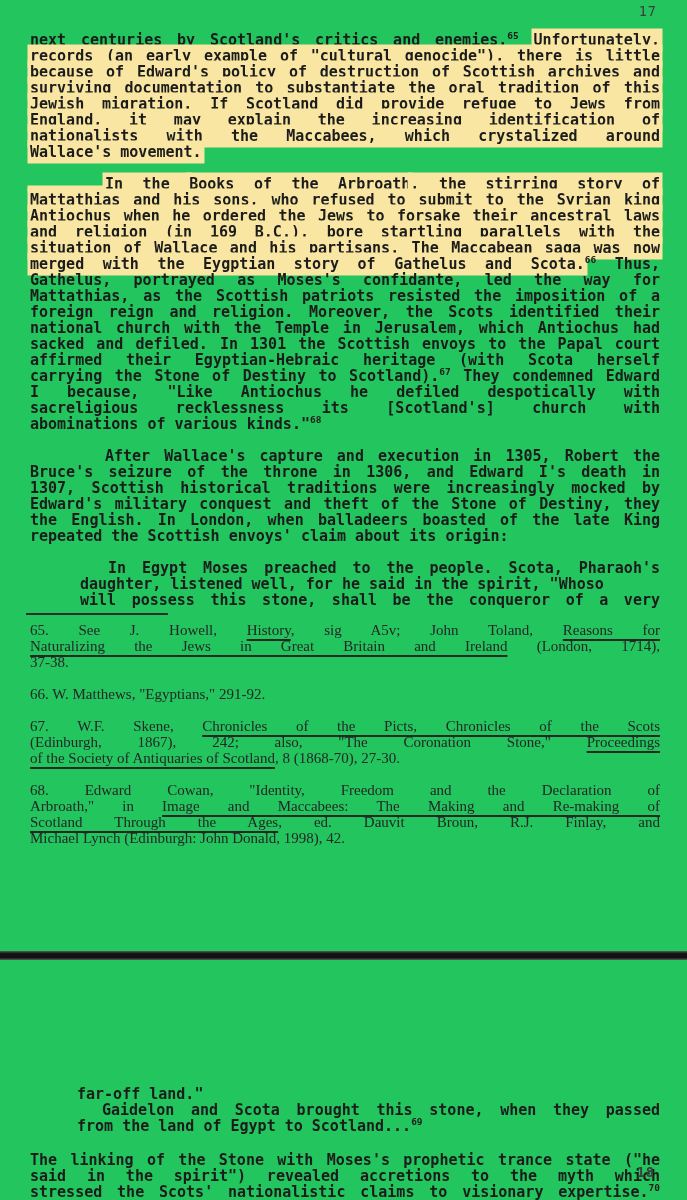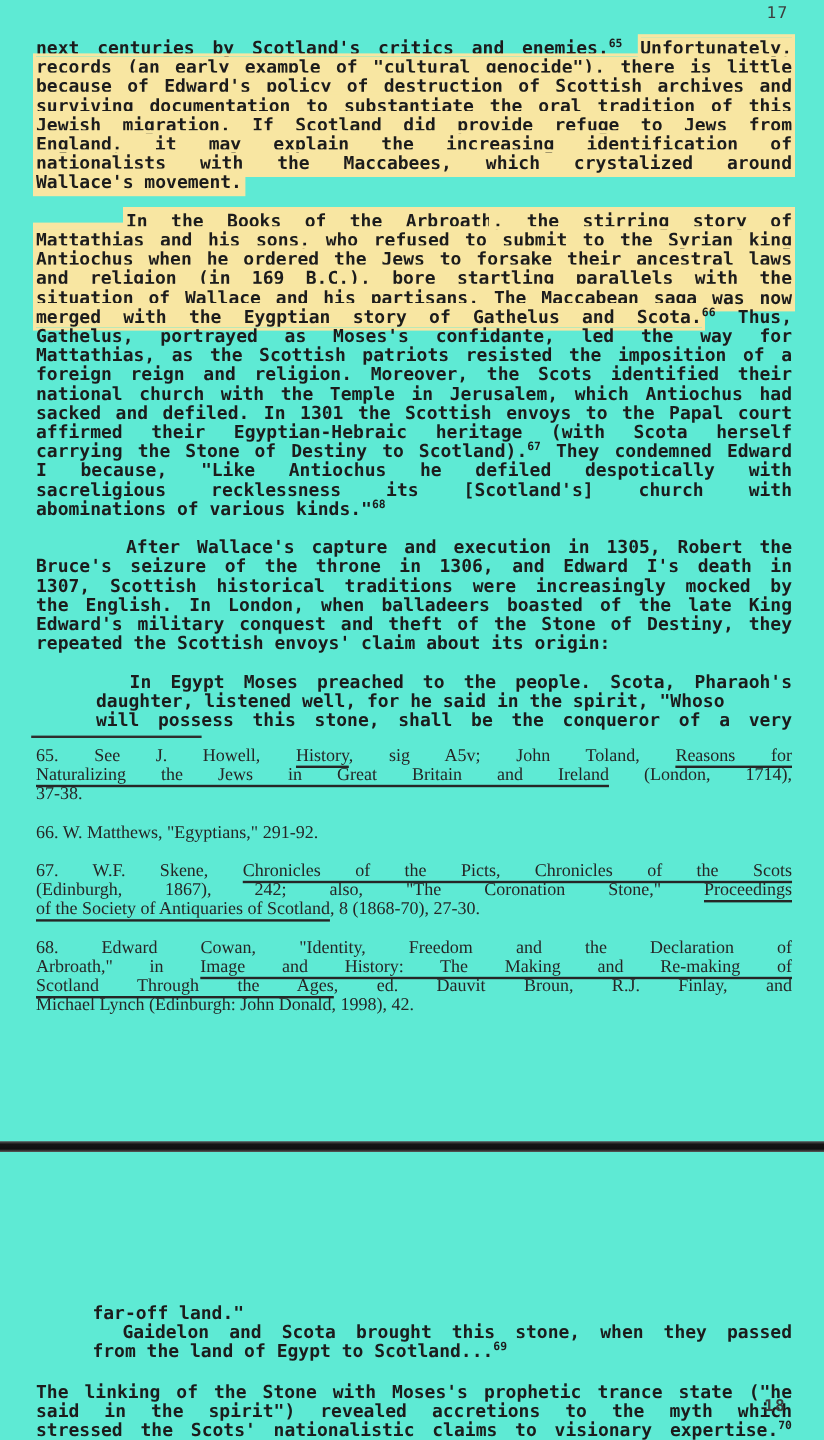--- a/index.html
+++ b/index.html
@@ -1,18 +1,18 @@
 <!DOCTYPE html>
 <html><head>
 <meta charset="utf-8">
 <style>
   html,body{margin:0;padding:0;background:#ffffff;}
   .doc{
     width:687px;height:1200px;margin:0 auto;position:relative;
-    background:#5eead4;overflow:hidden;
+    background:#22c55e;overflow:hidden;
     font-family:"DejaVu Sans Mono","Liberation Mono",monospace;
     color:#1c1c1c;
   }
   .pagearea{box-sizing:border-box;position:relative;}
   .page17{height:951px;padding:32px 27px 0 30px;}
   .page18{height:240px;padding:0 27px 0 30px;}
   .pgnum{position:absolute;font-weight:400;font-size:13.5px;color:#3d3d3d;letter-spacing:1px;}
   .p17num{top:3px;right:30px;}
   .p18num{top:78px;right:32px;font-weight:bold;}
   .bodytxt{font-weight:700;font-size:15px;}
@@ -65,22 +65,22 @@
           <div class="ln just"><span>affirmed their Egyptian-Hebraic heritage (with Scota herself</span></div>
           <div class="ln just"><span>carrying the Stone of Destiny to Scotland).</span><sup>67</sup><span> They condemned Edward</span></div>
           <div class="ln just"><span>I because, "Like Antiochus he defiled despotically with</span></div>
           <div class="ln just"><span>sacreligious recklessness its [Scotland's] church with</span></div>
           <div class="ln"><span>abominations of various kinds."</span><sup>68</sup></div>
         </div>
         <div class="para ">
           <div class="ln just"><span class="ind" style="width: 75px;"></span><span>After Wallace's capture and execution in 1305, Robert the</span></div>
           <div class="ln just"><span>Bruce's seizure of the throne in 1306, and Edward I's death in</span></div>
           <div class="ln just"><span>1307, Scottish historical traditions were increasingly mocked by</span></div>
+          <div class="ln just"><span>Edward's military conquest and theft of the Stone of Destiny, they</span></div>
           <div class="ln just"><span>the English. In London, when balladeers boasted of the late King</span></div>
-          <div class="ln just"><span>Edward's military conquest and theft of the Stone of Destiny, they</span></div>
           <div class="ln"><span>repeated the Scottish envoys' claim about its origin:</span></div>
         </div>
         <div class="quote quote17">
           <div class="ln just"><span class="ind" style="width: 28px;"></span><span>In Egypt Moses preached to the people. Scota, Pharaoh's</span></div>
           <div class="ln"><span>daughter, listened well, for he said in the spirit, "Whoso</span></div>
           <div class="ln just"><span>will possess this stone, shall be the conqueror of a very</span></div>
         </div>
       </div>
     <div class="fnsep"></div>
     <div class="fnblock" id="p17-footnotes">
@@ -92,21 +92,21 @@
         <div class="fn">
           <div class="ln"><span>66. W. Matthews, "Egyptians," 291-92.</span></div>
         </div>
         <div class="fn">
           <div class="ln just"><span>67. W.F. Skene, </span><span class="u">Chronicles of the Picts, Chronicles of the Scots</span></div>
           <div class="ln just"><span>(Edinburgh, 1867), 242; also, "The Coronation Stone," </span><span class="u">Proceedings</span></div>
           <div class="ln"><span class="u">of the Society of Antiquaries of Scotland</span><span>, 8 (1868-70), 27-30.</span></div>
         </div>
         <div class="fn">
           <div class="ln just"><span>68. Edward Cowan, "Identity, Freedom and the Declaration of</span></div>
-          <div class="ln just"><span>Arbroath," in </span><span class="u">Image and History: The Making and Re-making of</span></div>
+          <div class="ln just"><span>Arbroath," in </span><span class="u">Image and Maccabees: The Making and Re-making of</span></div>
           <div class="ln just"><span class="u">Scotland Through the Ages</span><span>, ed. Dauvit Broun, R.J. Finlay, and</span></div>
           <div class="ln"><span>Michael Lynch (Edinburgh: John Donald, 1998), 42.</span></div>
         </div>
       </div>
   </div>
 
   <div class="divider"></div>
 
   <div class="pagearea page18">
     <div class="pgnum p18num">18</div>

